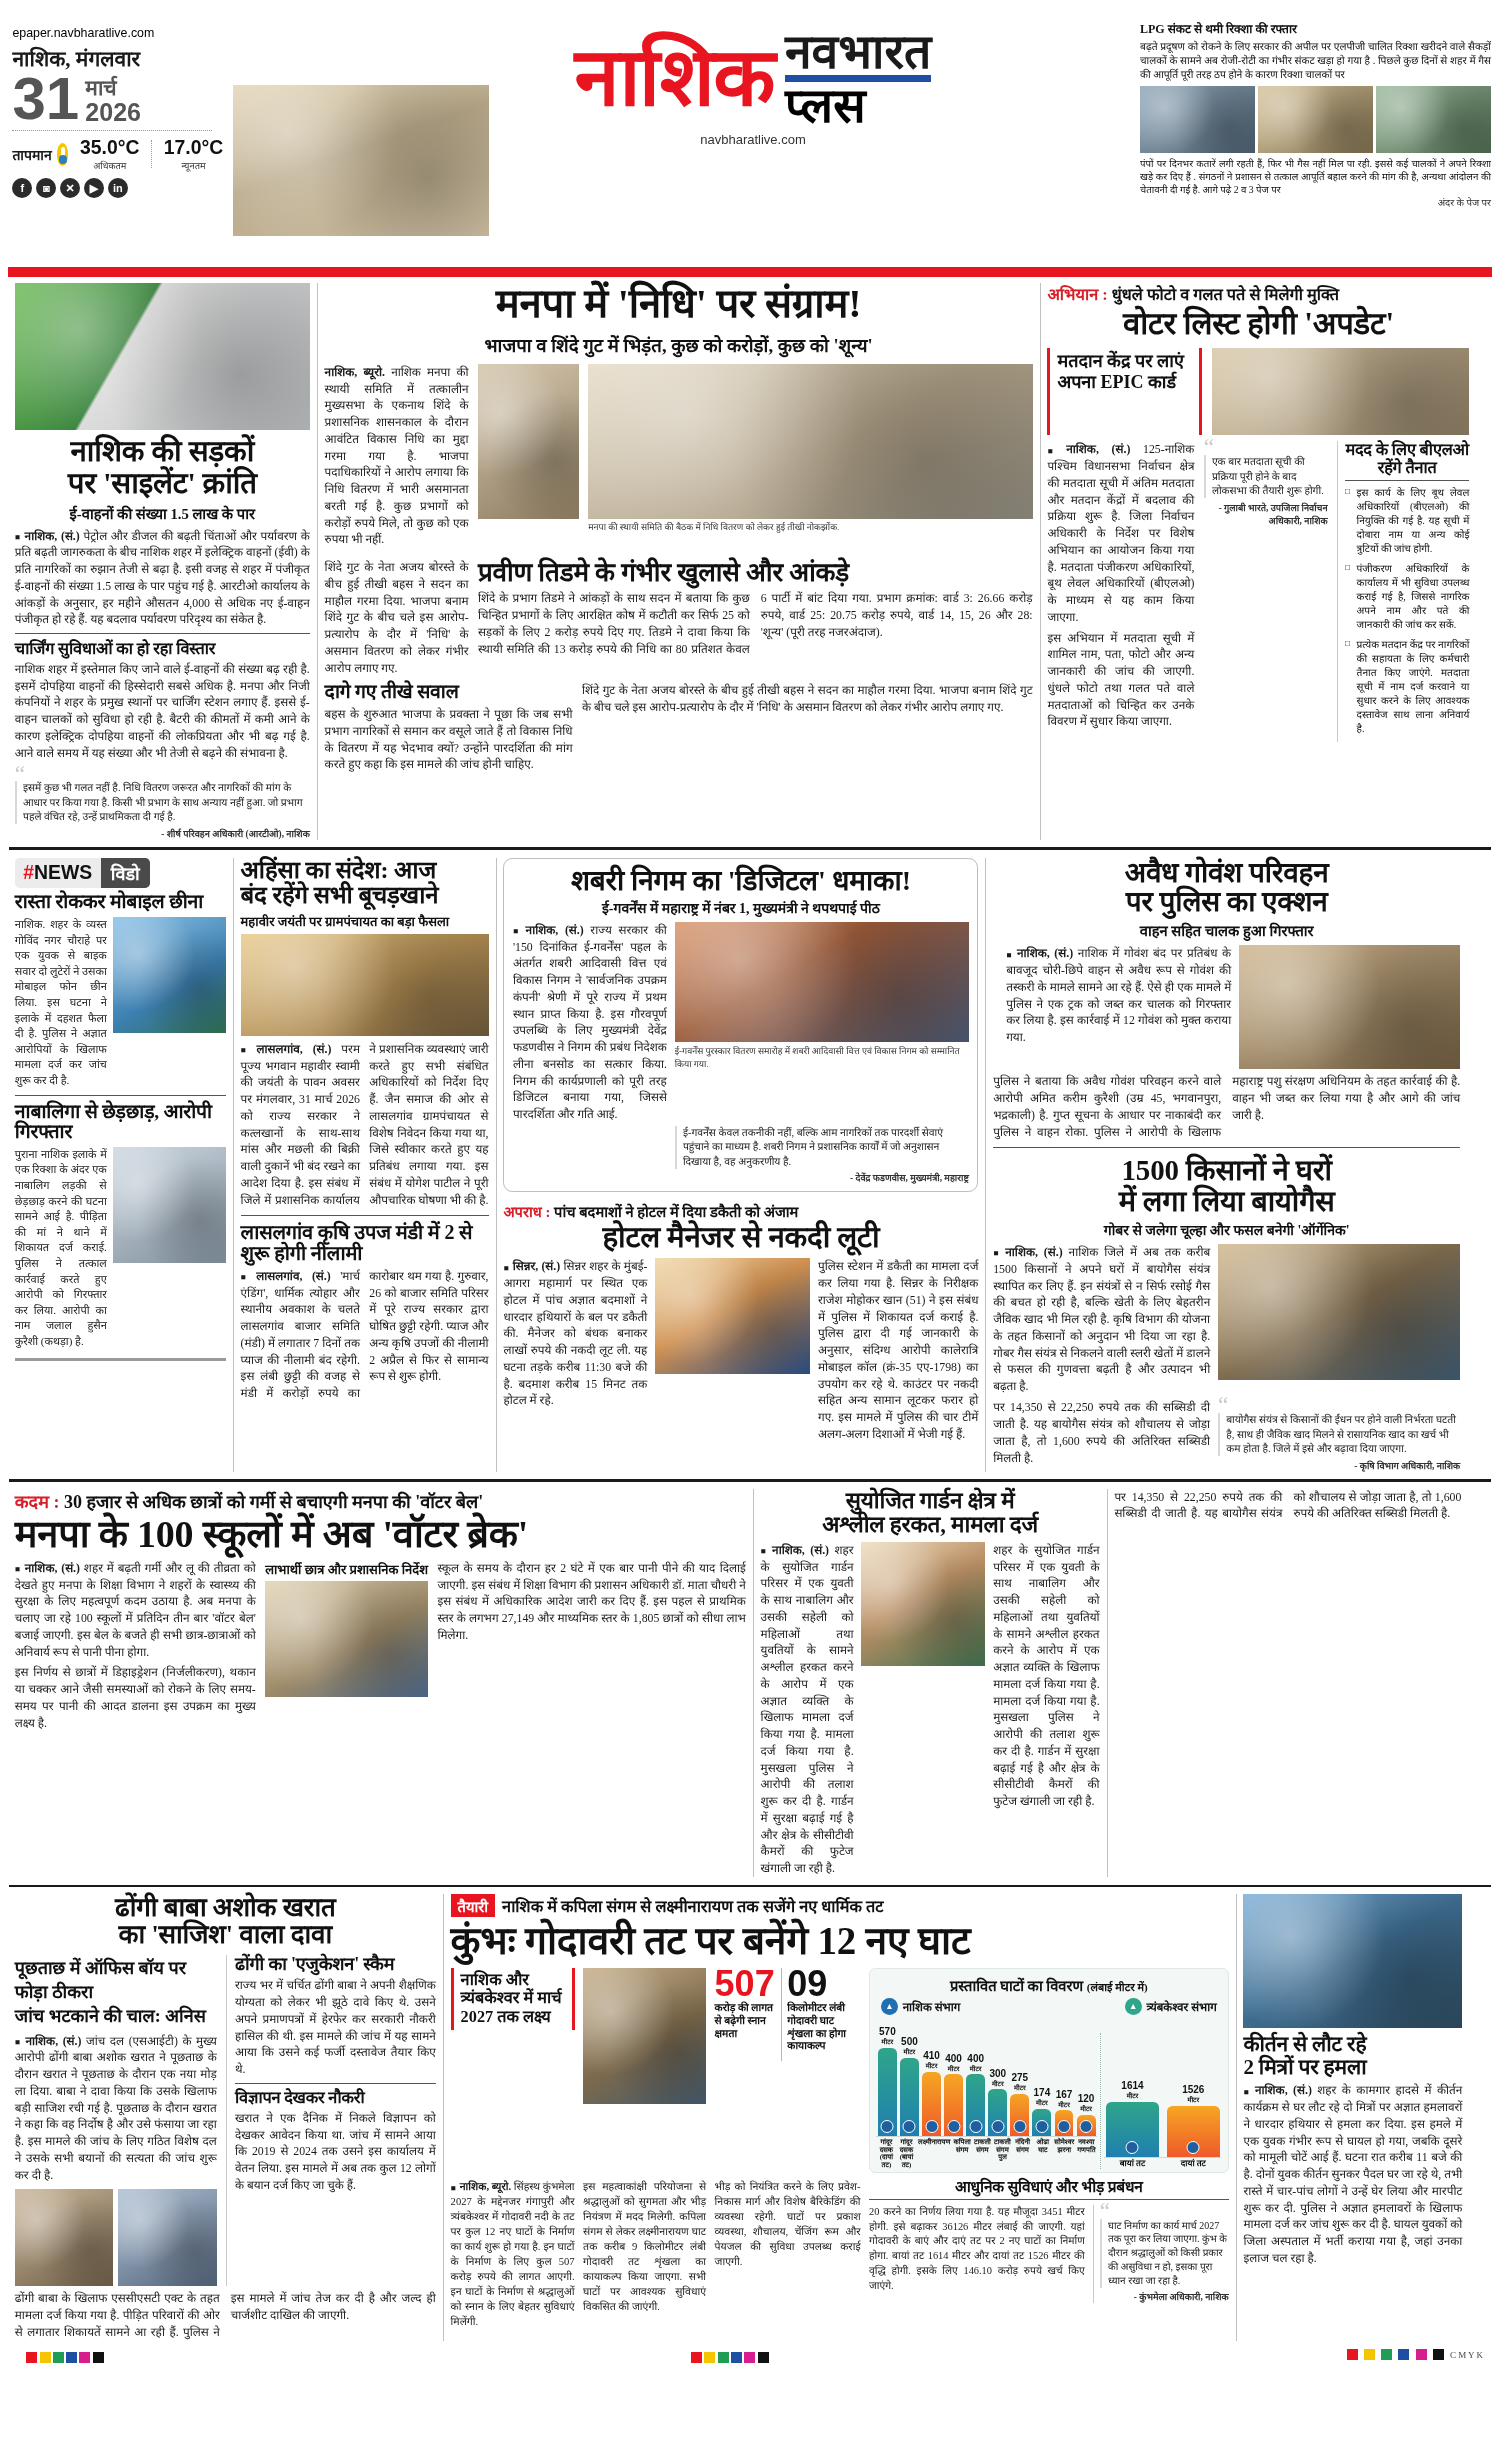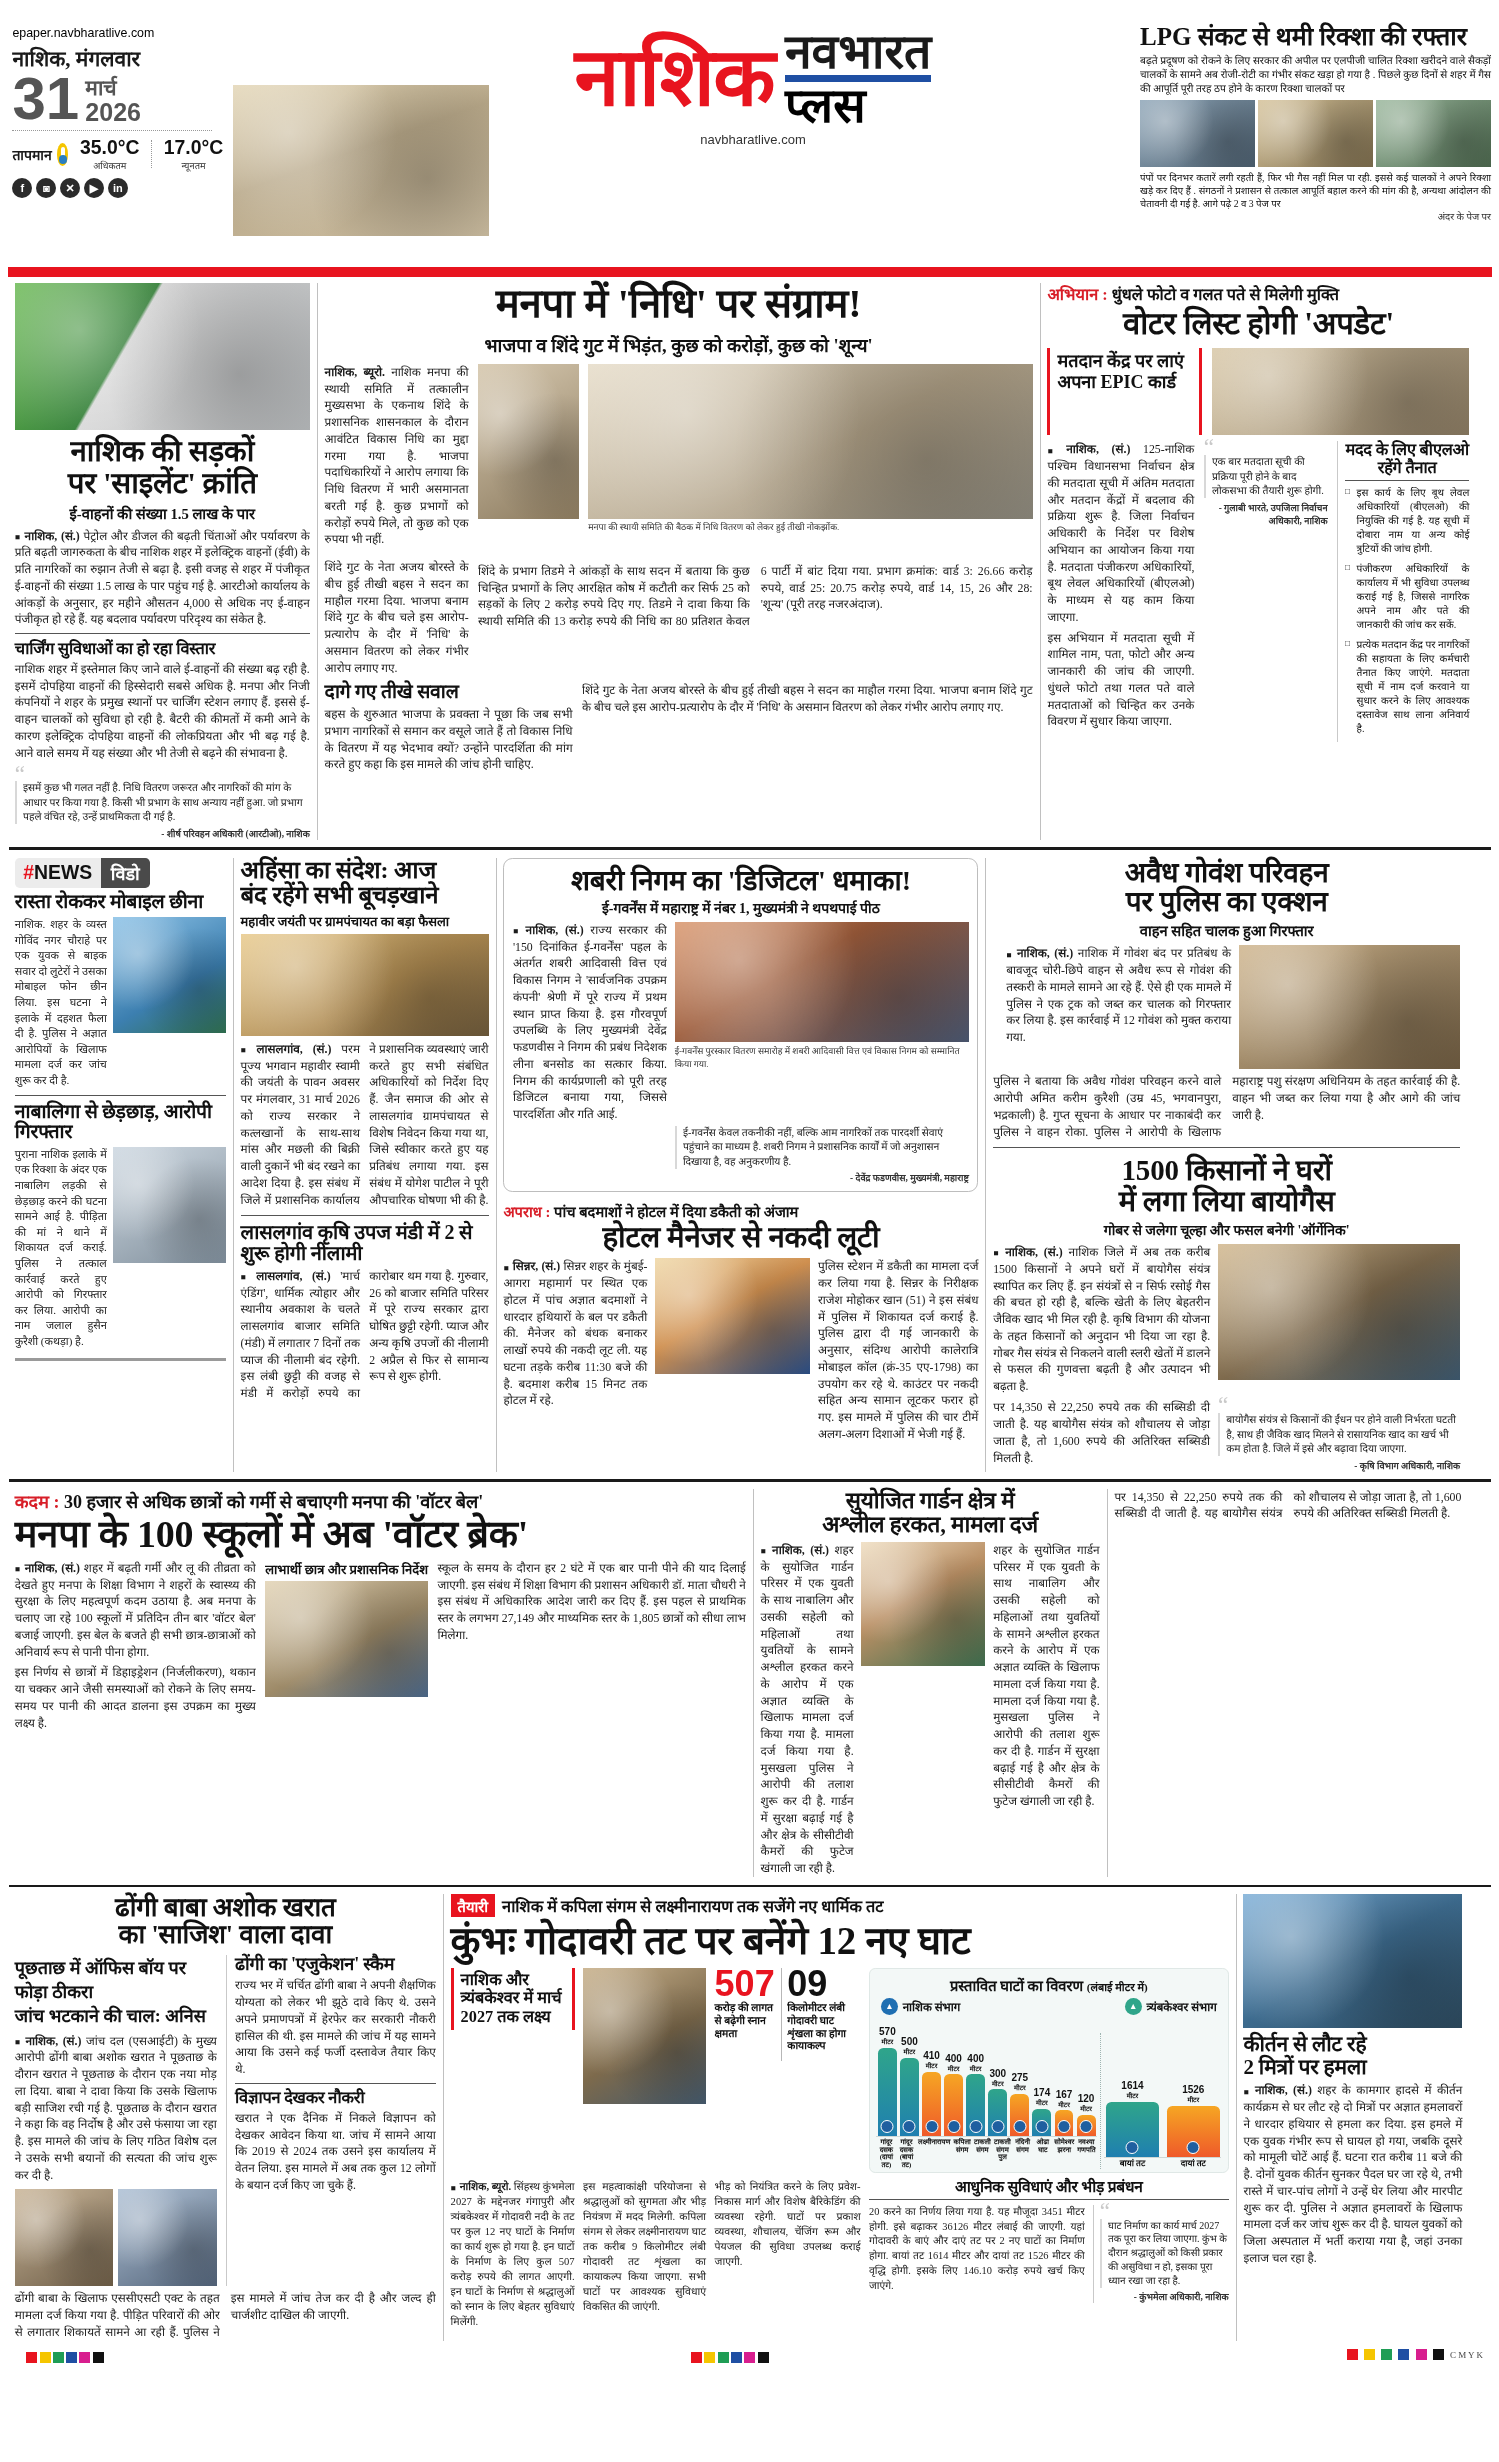--- a/index.html
+++ b/index.html
@@ -63,21 +63,21 @@
   .logo-row { display: flex; align-items: center; justify-content: center; gap: 11px; }
   .logo-nashik { font-size: 81px; font-weight: bold; color: #e8141f; line-height: .94;
                  letter-spacing: -1.6px; }
   .logo-nav { font-size: 48px; font-weight: bold; color: #1a1a1a; line-height: .9; }
   .logo-plus { font-size: 48px; font-weight: bold; color: #000000; line-height: .9; }
   .logo-navwrap { text-align: left; }
   .logo-bluebar { height: 7px; background: #1f4fa3; margin: 2.3px 0 2.3px; }
   .logo-site { font-size: 13px; color: #333; margin-top: 4.7px; font-family:"Liberation Sans",sans-serif;}
 
   .mh-right { position: absolute; left: 1140px; top: 23px; width: 351px; }
-  .lpg-h { font-size: 25px; font-weight: bold; line-height: 1.1; }
+  .lpg-h { font-size: 12px; font-weight: bold; line-height: 1.1; }
   .lpg-t { font-size: 10.3px; line-height: 1.34; text-align: justify; margin-top: 3.9px; }
   .lpg-imgs { display: flex; gap: 3.1px; margin-top: 4.7px; }
   .lpg-imgs .photo { flex: 1; height: 67px; }
   .lpg-foot { font-size: 9.7px; margin-top: 3.9px; text-align: justify; }
   .pagelink { font-size: 9.7px; text-align: right; color: #333; }
 
   .red-bar { height: 10px; background: #e8141f; margin: 3.1px 7.8px 0; }
 
   
   .cols { display: flex; padding: 0 7.8px; gap: 0; }
@@ -271,20 +271,21 @@
           <div class="photo" style="height:155px;background:linear-gradient(150deg,#e6dcc8,#b0a187 55%,#8e8a7e);"></div>
           <div class="cap">मनपा की स्थायी समिति की बैठक में निधि वितरण को लेकर हुई तीखी नोकझोंक.</div>
         </div>
       </div>
 
       <div style="display:flex;gap:9.3px;margin-top:7px;">
         <div style="width:144px;">
           <div class="body-txt">शिंदे गुट के नेता अजय बोरस्ते के बीच हुई तीखी बहस ने सदन का माहौल गरमा दिया. भाजपा बनाम शिंदे गुट के बीच चले इस आरोप-प्रत्यारोप के दौर में 'निधि' के असमान वितरण को लेकर गंभीर आरोप लगाए गए.</div>
         </div>
         <div style="flex:1;">
+          <h2 class="hl mid">प्रवीण तिडमे के गंभीर खुलासे और आंकड़े</h2>
           <div class="body-txt" style="margin-top:3.9px;column-count:2;column-gap:11px;">शिंदे के प्रभाग तिडमे ने आंकड़ों के साथ सदन में बताया कि कुछ चिन्हित प्रभागों के लिए आरक्षित कोष में कटौती कर सिर्फ 25 को सड़कों के लिए 2 करोड़ रुपये दिए गए. तिडमे ने दावा किया कि स्थायी समिति की 13 करोड़ रुपये की निधि का 80 प्रतिशत केवल 6 पार्टी में बांट दिया गया. प्रभाग क्रमांक: वार्ड 3: 26.66 करोड़ रुपये, वार्ड 25: 20.75 करोड़ रुपये, वार्ड 14, 15, 26 और 28: 'शून्य' (पूरी तरह नजरअंदाज).</div>
         </div>
       </div>
 
       <div style="display:flex;gap:9.3px;margin-top:6.2px;">
         <div style="width:248px;">
           <h3 class="hl sm">दागे गए तीखे सवाल</h3>
           <div class="body-txt" style="margin-top:3.1px;">बहस के शुरुआत भाजपा के प्रवक्ता ने पूछा कि जब सभी प्रभाग नागरिकों से समान कर वसूले जाते हैं तो विकास निधि के वितरण में यह भेदभाव क्यों? उन्होंने पारदर्शिता की मांग करते हुए कहा कि इस मामले की जांच होनी चाहिए.</div>
         </div>
         <div style="flex:1;">

